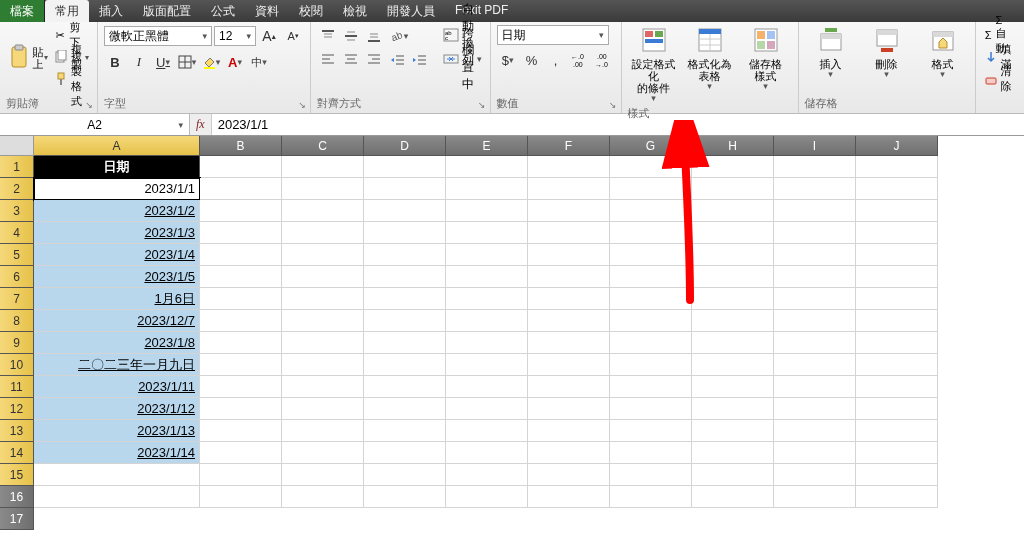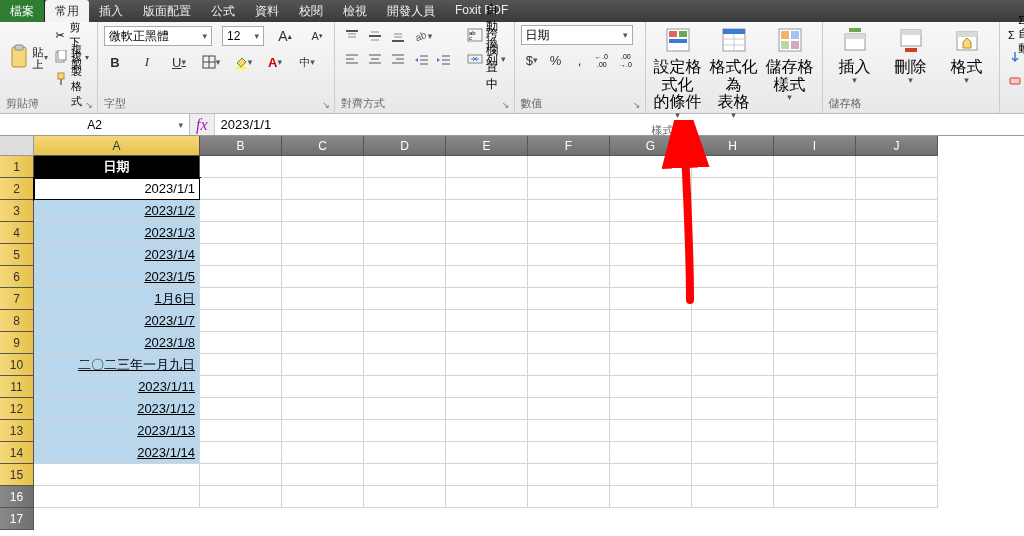--- a/index.html
+++ b/index.html
@@ -106,21 +106,21 @@
   }
 
   .font-box {
     display: flex;
     flex-direction: column;
     gap: 4px;
   }
   .font-row {
     display: flex;
     align-items: center;
-    gap: 10px;
+    gap: 2px;
     text-align: center;
   }
   .combo {
     border: 1px solid #aaa;
     background: #fff;
     height: 20px;
     display: flex;
     align-items: center;
     padding: 0 18px 0 4px;
     font-size: 12px;
@@ -191,21 +191,21 @@
     display: flex;
     align-items: center;
     justify-content: center;
   }
 
   .big-stack-btn {
     display: flex;
     flex-direction: column;
     align-items: center;
     width: 52px;
-    font-size: 16px;
+    font-size: 11px;
     text-align: center;
     line-height: 1.1;
   }
   .big-stack-btn .icon {
     width: 30px;
     height: 30px;
     display: flex;
     align-items: center;
     justify-content: center;
     margin-bottom: 3px;
@@ -232,22 +232,22 @@
   .namebox::after {
     content: "▾";
     position: absolute;
     right: 6px;
     font-size: 9px;
     color: #555;
   }
   .fx-label {
     font-style: italic;
     font-family: serif;
-    font-size: 16px;
-    color: #a21caf;
+    font-size: 12px;
+    color: #7f1d1d;
     padding: 0 6px;
     display: flex;
     align-items: center;
     background: #eee;
     border-right: 1px solid #ccc;
   }
   .formula-input {
     flex: 1;
     display: flex;
     align-items: center;
@@ -820,21 +820,21 @@
         <div class="cell other"></div>
         <div class="cell other"></div>
         <div class="cell other"></div>
         <div class="cell other"></div>
         <div class="cell other"></div>
         <div class="cell other"></div>
         <div class="cell other"></div>
         <div class="cell other"></div>
       </div>
     <div class="row">
-        <div class="cell colA highlight">2023/1/7</div>
+        <div class="cell colA highlight">2023/12/7</div>
         <div class="cell other"></div>
         <div class="cell other"></div>
         <div class="cell other"></div>
         <div class="cell other"></div>
         <div class="cell other"></div>
         <div class="cell other"></div>
         <div class="cell other"></div>
         <div class="cell other"></div>
         <div class="cell other"></div>
       </div>

